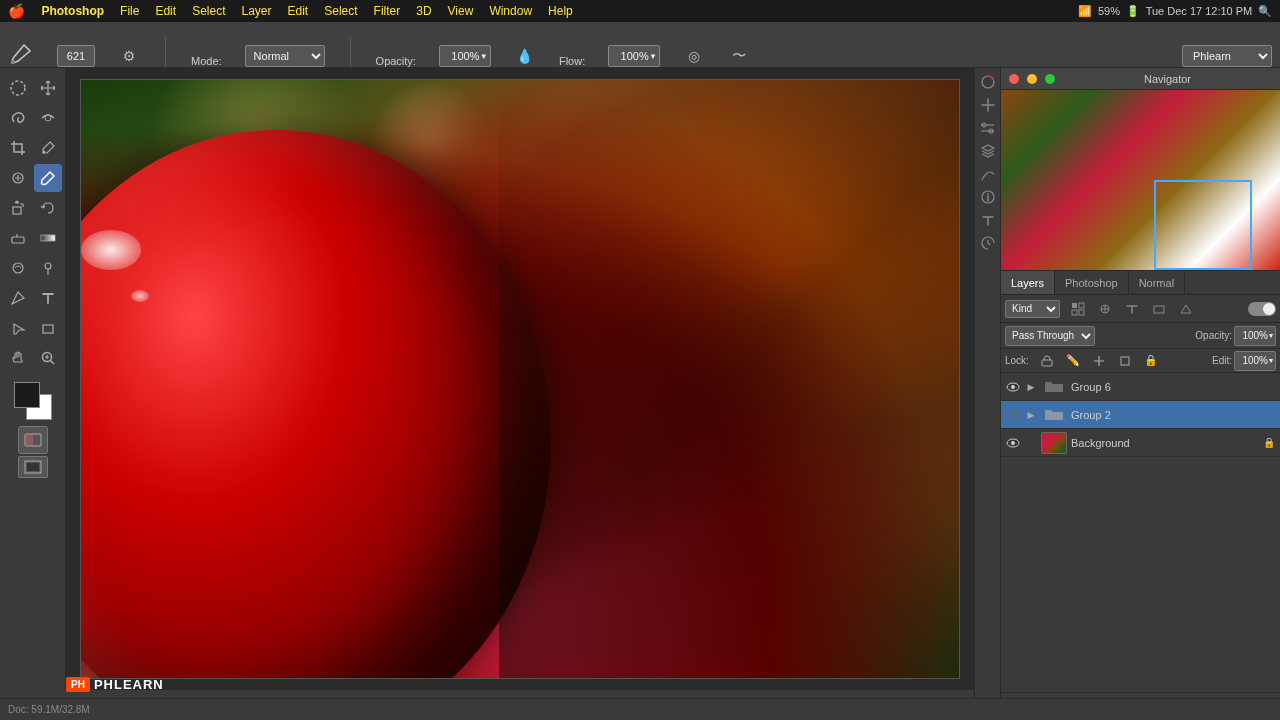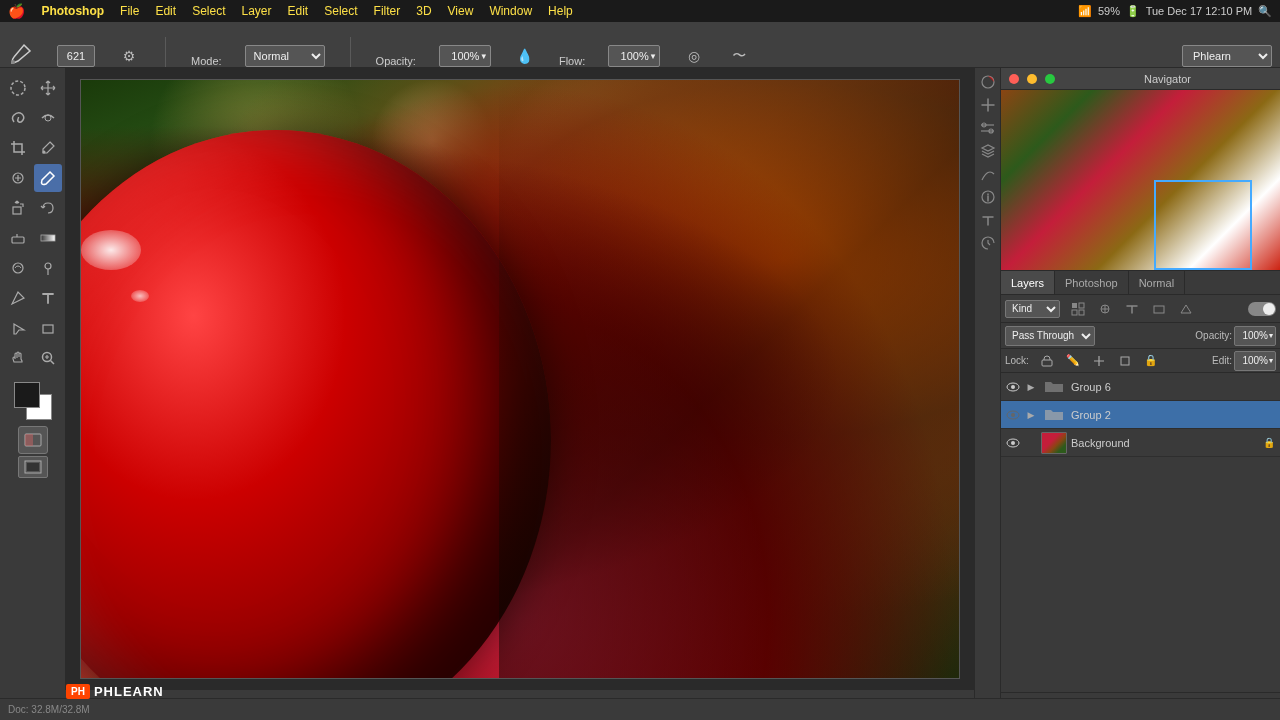--- a/index.html
+++ b/index.html
@@ -663,21 +663,21 @@
       align-items: center;
       padding: 0 8px;
       font-size: 10px;
       color: #888;
       gap: 10px;
     }
 
     
     #phlearn-watermark {
       position: absolute;
-      bottom: 21px;
+      bottom: 28px;
       left: 66px;
       display: flex;
       align-items: center;
       gap: 4px;
       z-index: 10;
     }
     .phlearn-badge {
       background: #ff4400;
       color: #fff;
       font-size: 10px;
@@ -1182,14 +1182,14 @@
       <div class="footer-icon" title="Delete layer">
         <svg width="14" height="14" viewBox="0 0 14 14">
             <path d="M2 4h10M5 4V2h4v2M5 4v8M9 4v8M3 4l1 8h6l1-8" stroke="#888" stroke-width="1" fill="none"></path>
           </svg>
       </div>
     </div>
   </div>
 </div>
 
 <div id="status-bar">
-  <span>Doc: 32.8M/32.8M</span>
+  <span>Doc: 59.1M/32.8M</span>
 </div>
 
 </body></html>

